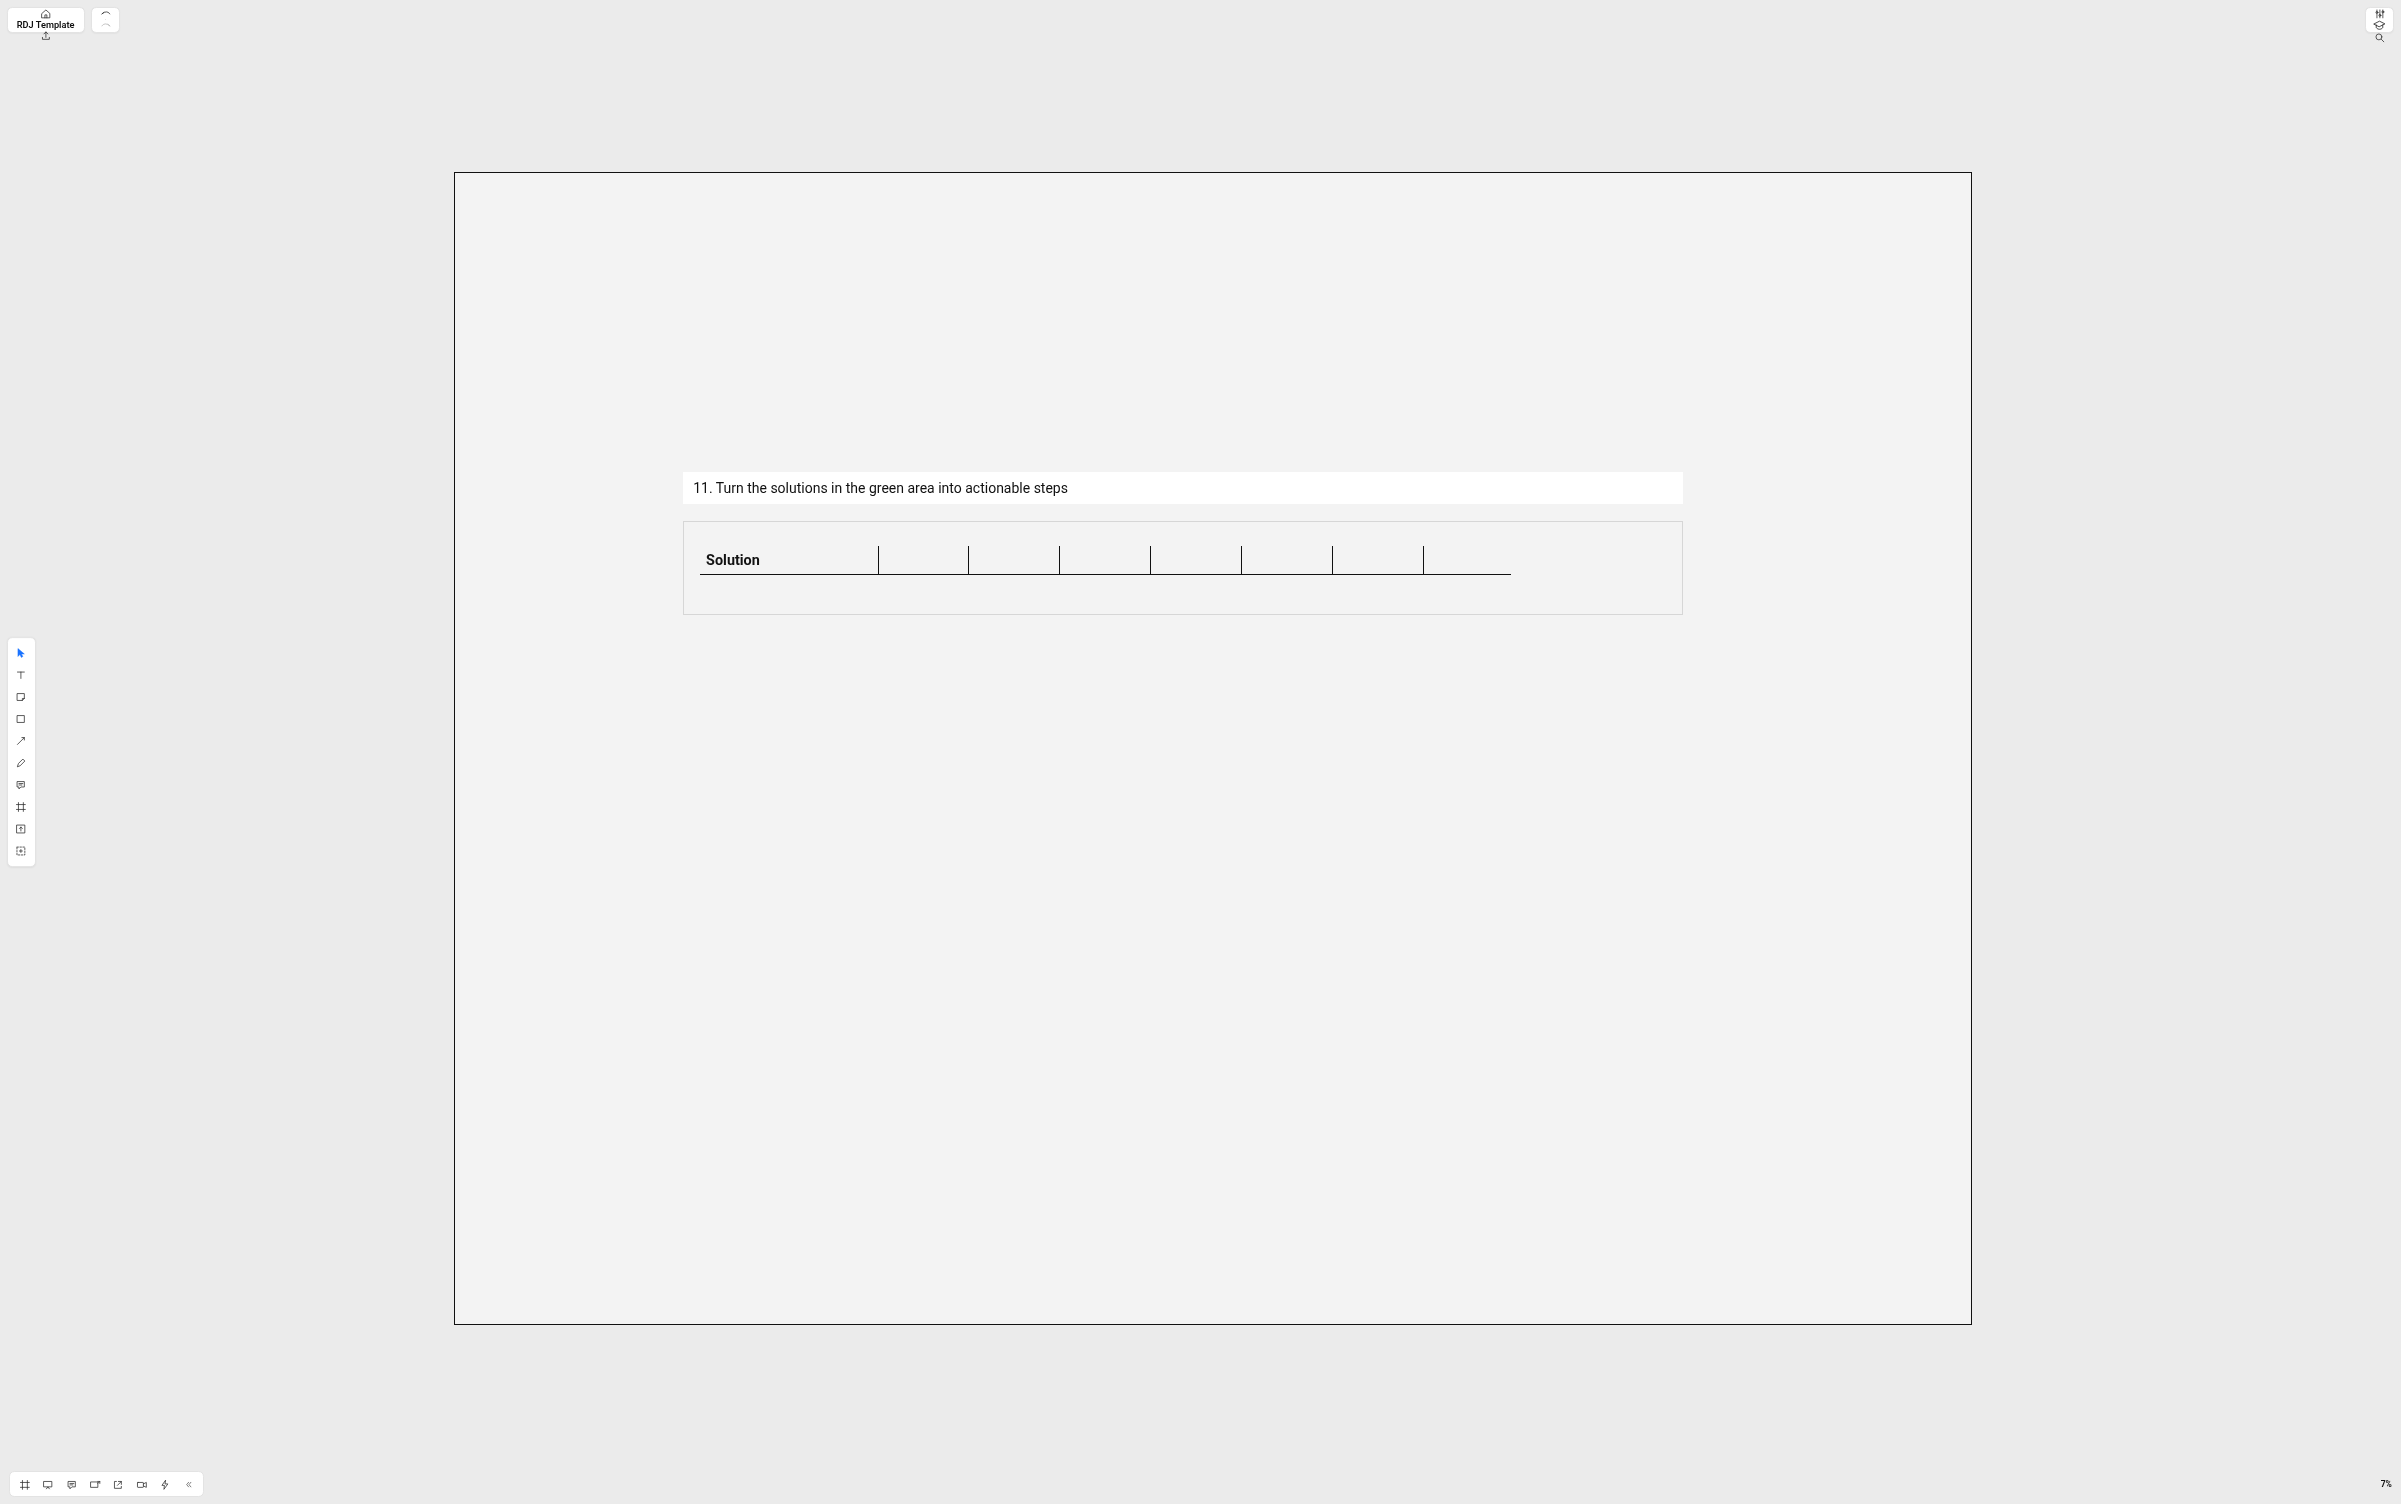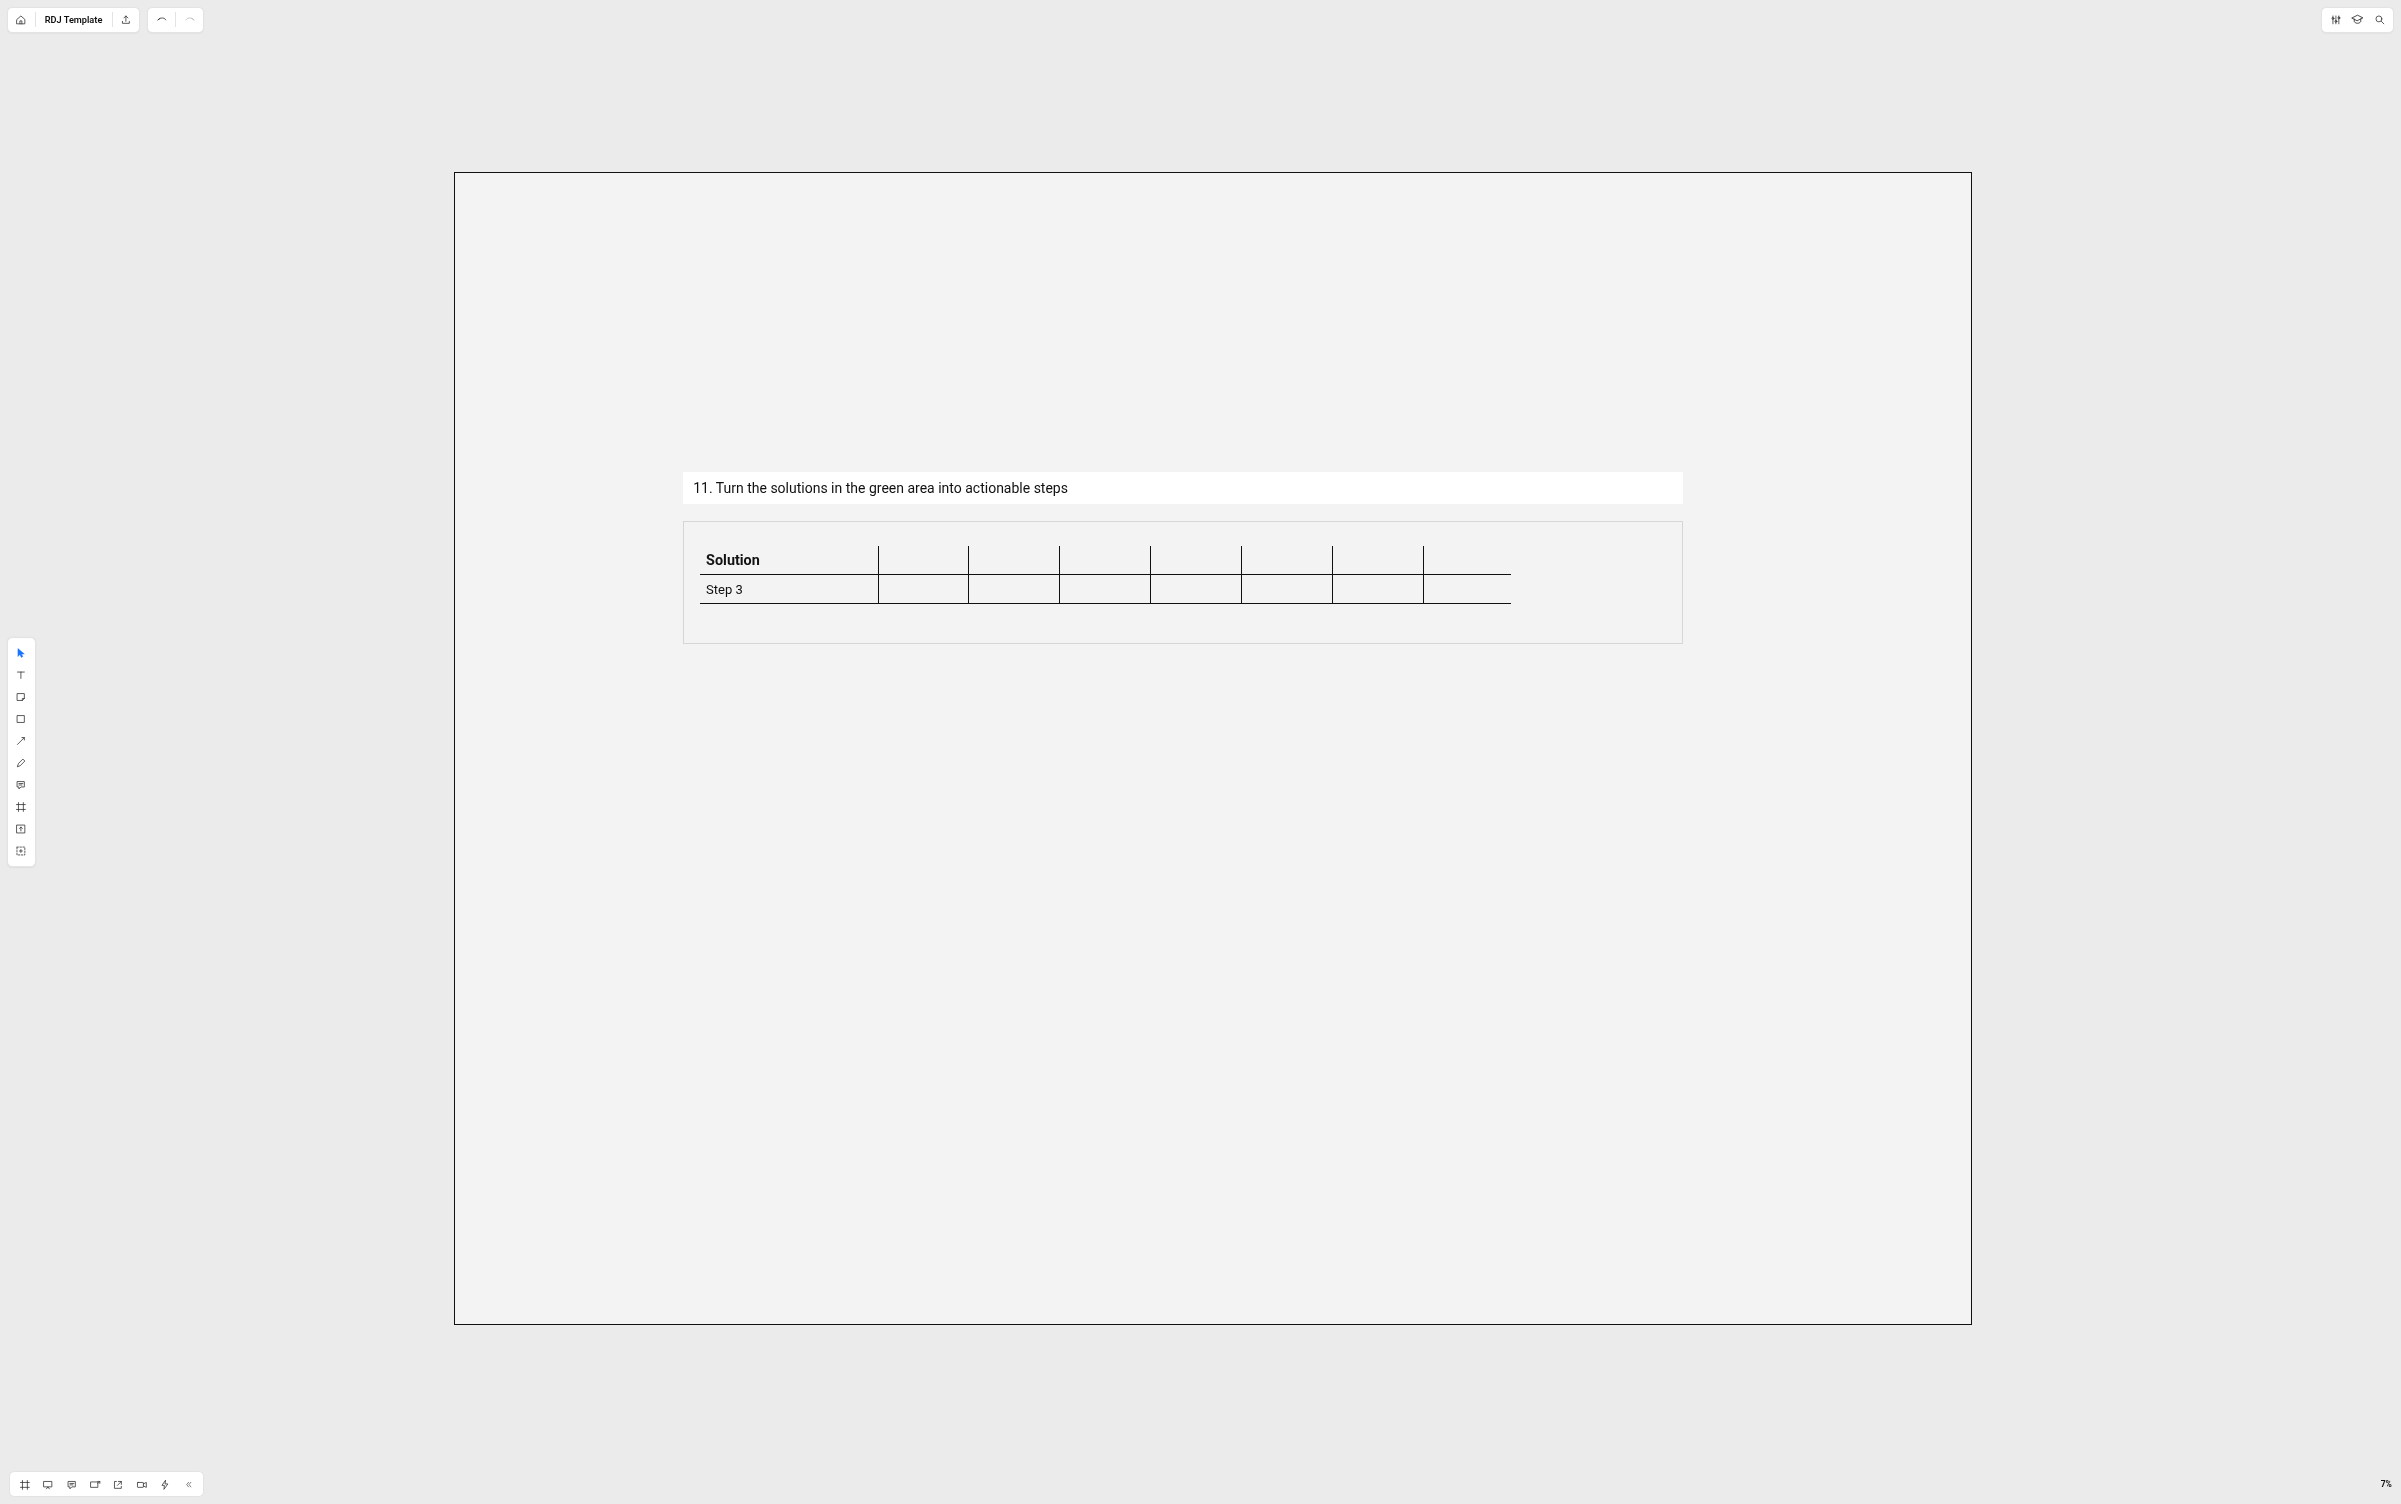--- a/index.html
+++ b/index.html
@@ -28,20 +28,21 @@
   }
   .chip {
     background: #fff;
     border: 0.7px solid #e3e3e3;
     border-radius: 5.3px;
     height: 26px;
     display: flex;
     align-items: center;
     padding: 0 2.6px;
     box-shadow: 0 0.7px 1.3px rgba(0,0,0,.04);
+    flex-direction: column;
   }
   .chip .sep {
     width: 0.7px; height: 14.4px;
     background: #e3e3e3;
     margin: 0 2.6px;
   }
   .icon-btn {
     width: 22px; height: 22px;
     display: flex; align-items: center; justify-content: center;
     border-radius: 3.9px;
@@ -176,30 +177,20 @@
               <tr>
             <td class="label-col hdr">Solution</td>
             <td></td>
             <td></td>
             <td></td>
             <td></td>
             <td></td>
             <td></td>
             <td></td>
           </tr>
-          <tr>
-            <td class="label-col">Step 3</td>
-            <td></td>
-            <td></td>
-            <td></td>
-            <td></td>
-            <td></td>
-            <td></td>
-            <td></td>
-          </tr>
         </tbody>
           </table>
       </div>
     </div>
   </div>
 </div>
 
 <div class="top-bar">
   <div class="top-left">
     <div class="chip">

